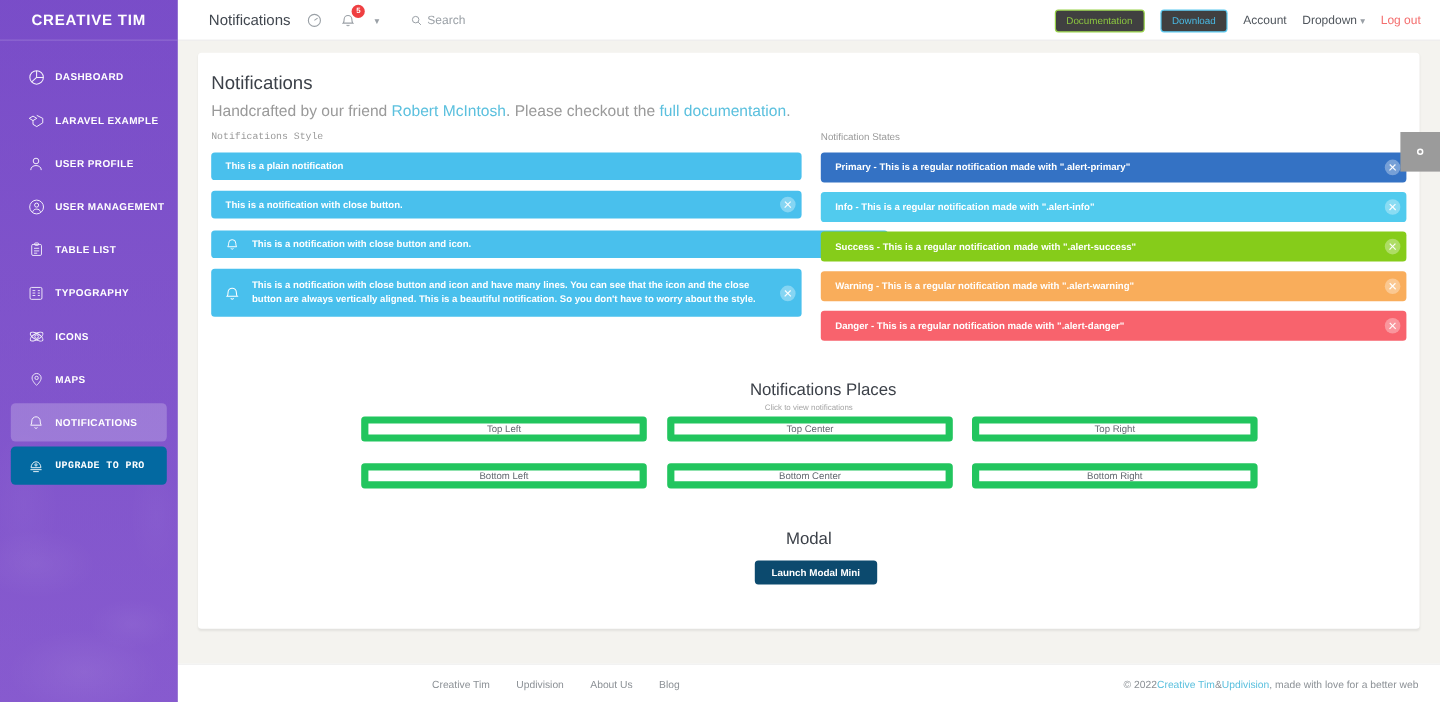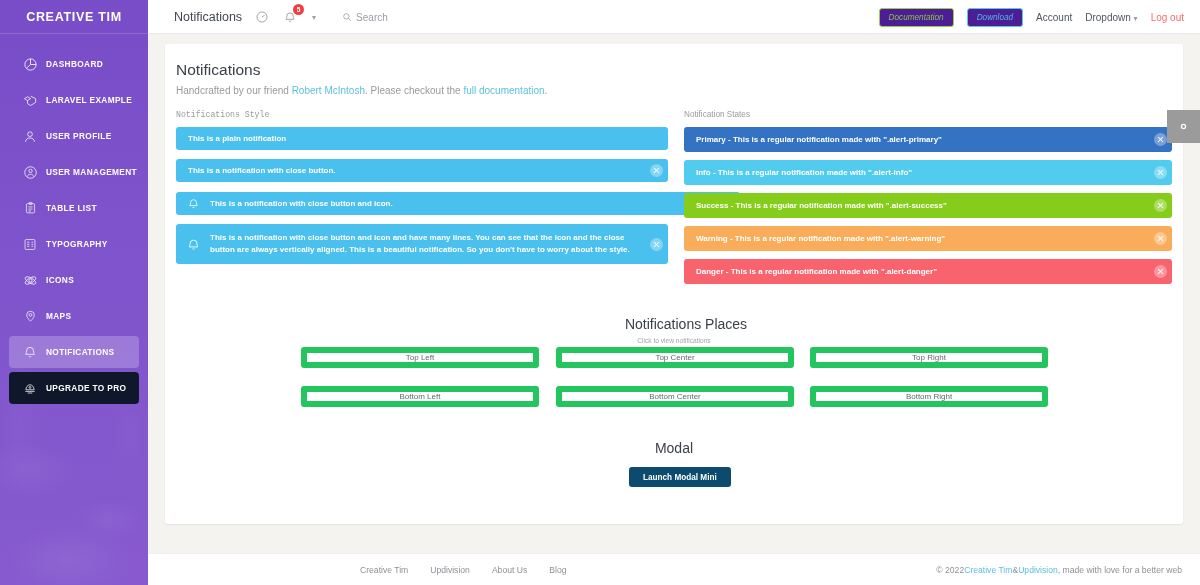--- a/index.html
+++ b/index.html
@@ -94,21 +94,21 @@
     margin-left:14px; color:#9aa0a6; cursor:text;
   }
   .tn-search span { font-size:10px; color:#9aa0a6; }
 
   .tn-right {
     position:absolute; right:16px; top:0; height:34px;
     display:flex; align-items:center; gap:13px;
   }
   .btn-outline {
     font-size:8.2px; padding:4px 9px; border-radius:3px;
-    background:#4c1d95; cursor:pointer; white-space:nowrap;font-style:italic;
+    background:#404040; cursor:pointer; white-space:nowrap;
   }
   .btn-doc { border:1px solid #97d148; color:#8bc53f; }
   .btn-dl  { border:1px solid #58c8ef; color:#49b9e3; }
   .tn-link { font-size:10px; color:#50565d; cursor:pointer; white-space:nowrap; }
   .tn-link.logout { color:#f46e6e; }
   .tn-link .cv { font-size:8px; color:#9aa0a6; }
 
   
   #content {
     position:absolute; left:148px; top:34px; width:1052px; height:519px;
@@ -119,21 +119,21 @@
     background:#fff;
     border-radius:3px;
     box-shadow:0 1px 2px rgba(0,0,0,.07);
   }
   .card-title {
     position:absolute; left:11px; top:17px;
     font-size:15.5px; color:#3c4149; font-weight:normal;
   }
   .card-sub {
     position:absolute; left:11px; top:41px;
-    font-size:10px; color:#9a9a9a;
+    font-size:13px; color:#9a9a9a;
   }
   .card-sub a { color:#5bc0de; text-decoration:none; }
   .col-head {
     position:absolute; font-size:8.2px; color:#9a9a9a;
   }
 
   
   .alert {
     position:absolute;
     border-radius:3px;
@@ -317,21 +317,21 @@
     <div class="sb-item active">
       <span class="sb-ico">
         <svg width="14" height="16" viewBox="0 0 24 24" fill="none" stroke="#fff" stroke-width="1.4">
           <path d="M6 10a6 6 0 0 1 12 0c0 4.5 1.6 6 1.6 6H4.4S6 14.5 6 10z"></path>
           <path d="M10 19.2a2.2 2.2 0 0 0 4 0"></path>
         </svg>
       </span>
       <span class="sb-label">NOTIFICATIONS</span>
     </div>
 
-    <div class="sb-item pro" style="background: #0f172a;">
+    <div class="sb-item pro" style="background: #0369a1; font-family: Liberation Mono, monospace;">
       <span class="sb-ico">
         <svg width="14" height="16" viewBox="0 0 24 24" fill="none" stroke="#fff" stroke-width="1.4">
           <path d="M5 15c0-4.5 3-8.5 7-8.5S19 10.5 19 15z"></path>
           <path d="M4 17.8h16"></path>
             <path d="M8 20.6h8"></path>
           <circle cx="12" cy="11" r="1.6"></circle>
         </svg>
       </span>
       <span class="sb-label">UPGRADE TO PRO</span>
     </div>

